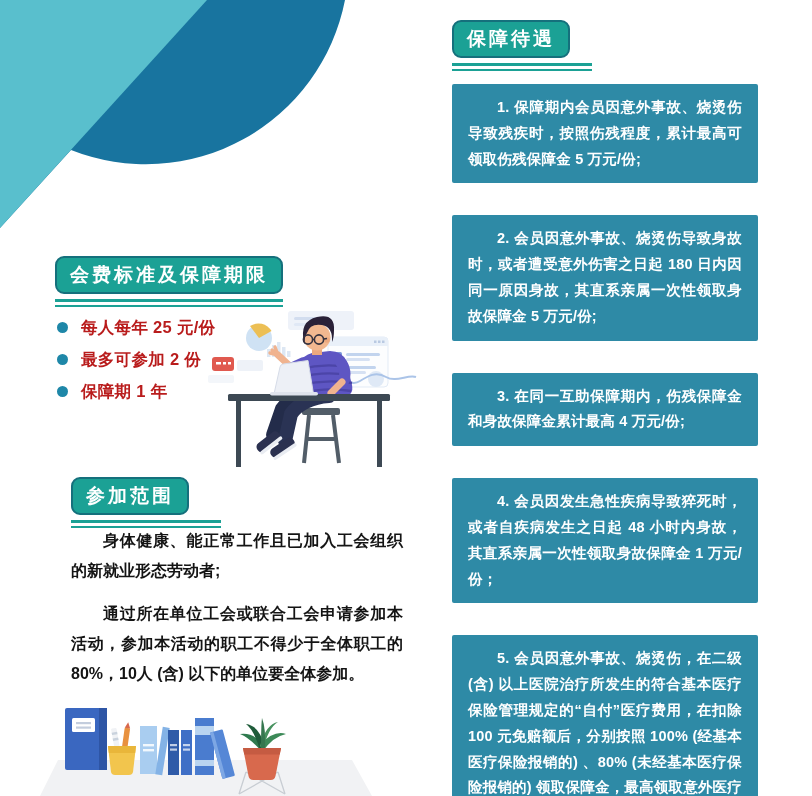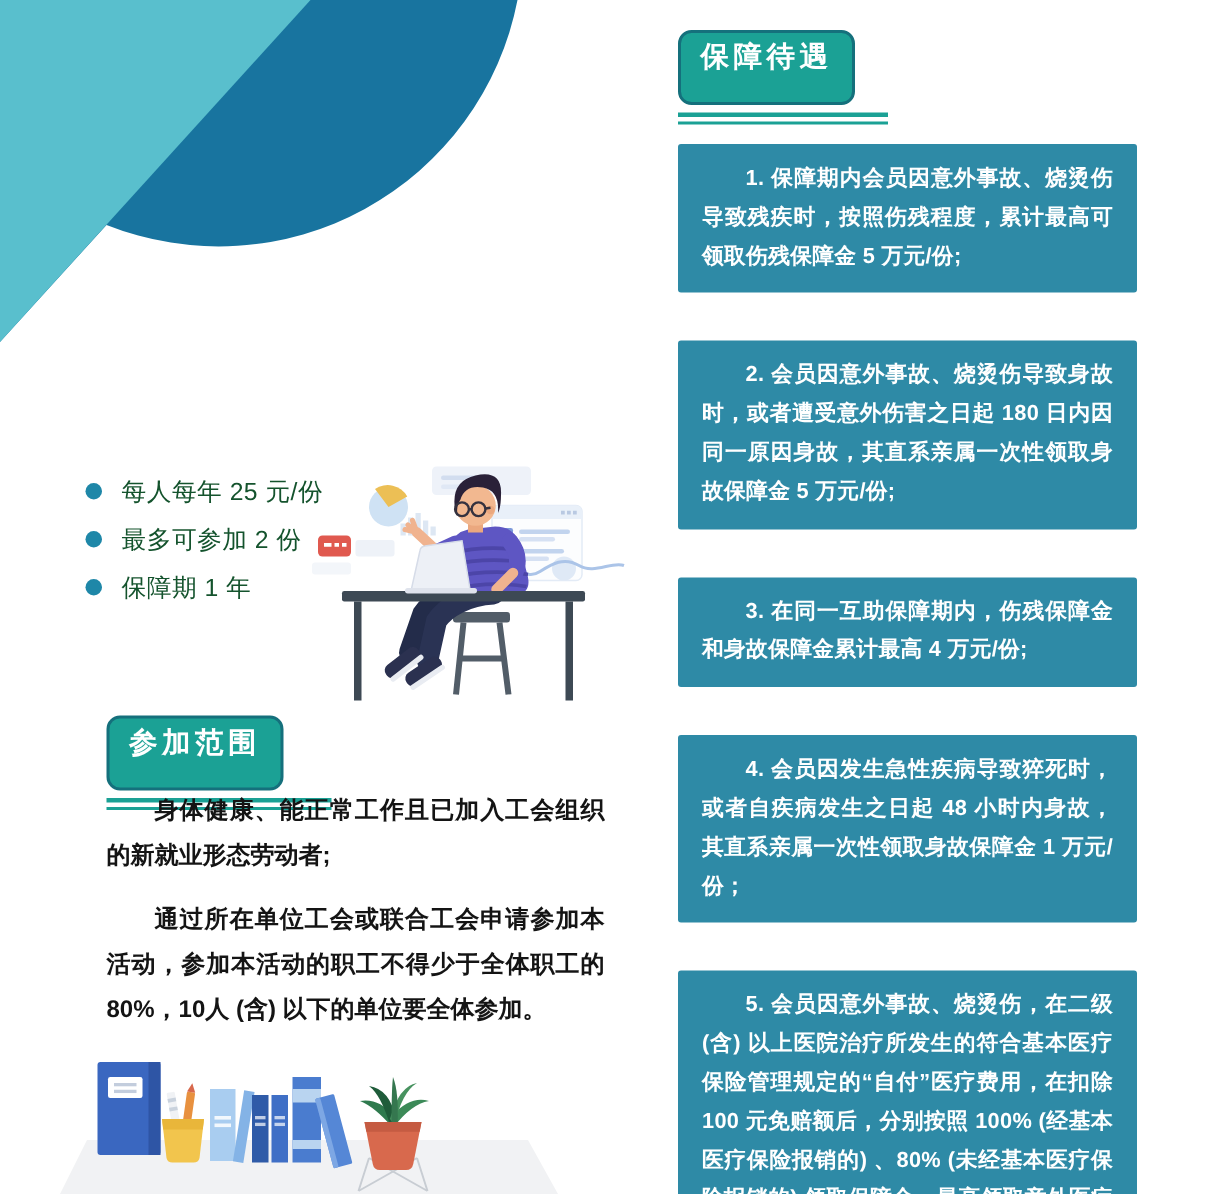--- a/index.html
+++ b/index.html
@@ -5,27 +5,27 @@
   html,body{margin:0;padding:0;background:#fff;}
   .page{
     position:relative;width:812px;height:796px;background:#fff;overflow:hidden;
     font-family:"Liberation Sans","DejaVu Sans",sans-serif;color:#1a1a1a;
   }
   .corner-deco{position:absolute;left:0;top:0;}
   .header-block{position:absolute;}
   .section-header{
     display:inline-block;background:#1ba195;border:2px solid #15707c;color:#fff;
     font-size:19px;font-weight:bold;letter-spacing:3px;line-height:1;
-    padding:7px 13px 20px;border-radius:9px;white-space:nowrap;
+    padding:7px 13px 8px;border-radius:9px;white-space:nowrap;
   }
   .dbl-underline{border-top:3px solid #1ba195;border-bottom:2px solid #1ba195;height:3px;margin-top:5px;}
   .fee-list{position:absolute;left:57px;top:317px;}
   .fee-item{display:flex;align-items:center;margin-bottom:11px;height:21px;}
   .fee-dot{width:11px;height:11px;border-radius:50%;background:#1e87a8;margin-right:13px;flex:0 0 auto;}
-  .fee-text{font-size:16.5px;font-weight:normal;color:#14532d;letter-spacing:0.3px;}
+  .fee-text{font-size:16.5px;font-weight:bold;color:#b91c1c;letter-spacing:0.3px;}
   .scope-paragraphs{position:absolute;left:55px;top:526px;width:348px;}
   .scope-paragraphs p{
     margin:0 0 13px 16px;font-size:16px;line-height:30px;font-weight:600;
     text-indent:2em;text-align:justify;color:#141414;
   }
   .right-col{position:absolute;left:452px;top:20px;width:306px;}
   .benefit-box{
     background:#2e8aa6;border-radius:2px;padding:11px 16px;margin-top:32px;color:#fff;
   }
   .benefit-box.first{margin-top:13px;}
@@ -39,20 +39,24 @@
 </head>
 <body>
 
 <div class="page">
 
   <svg class="corner-deco" width="460" height="300" viewBox="0 0 460 300" aria-hidden="true">
     <path d="M207,0 L345,0 A203,203 0 0 1 71,150 L0,228 L0,0 Z" fill="#18749f"></path>
     <path d="M0,0 L207,0 L0,228 Z" fill="#59bfcd"></path>
   </svg>
 
+  <div class="header-block" style="left:55px;top:256px;">
+    <div class="section-header">会费标准及保障期限</div>
+    <div class="dbl-underline" style="width:228px;"></div>
+  </div>
 
   <div class="fee-list">
     <div class="fee-item">
       <span class="fee-dot"></span>
       <span class="fee-text">每人每年 25 元/份</span>
     </div>
     <div class="fee-item">
       <span class="fee-dot"></span>
       <span class="fee-text">最多可参加 2 份</span>
     </div>

